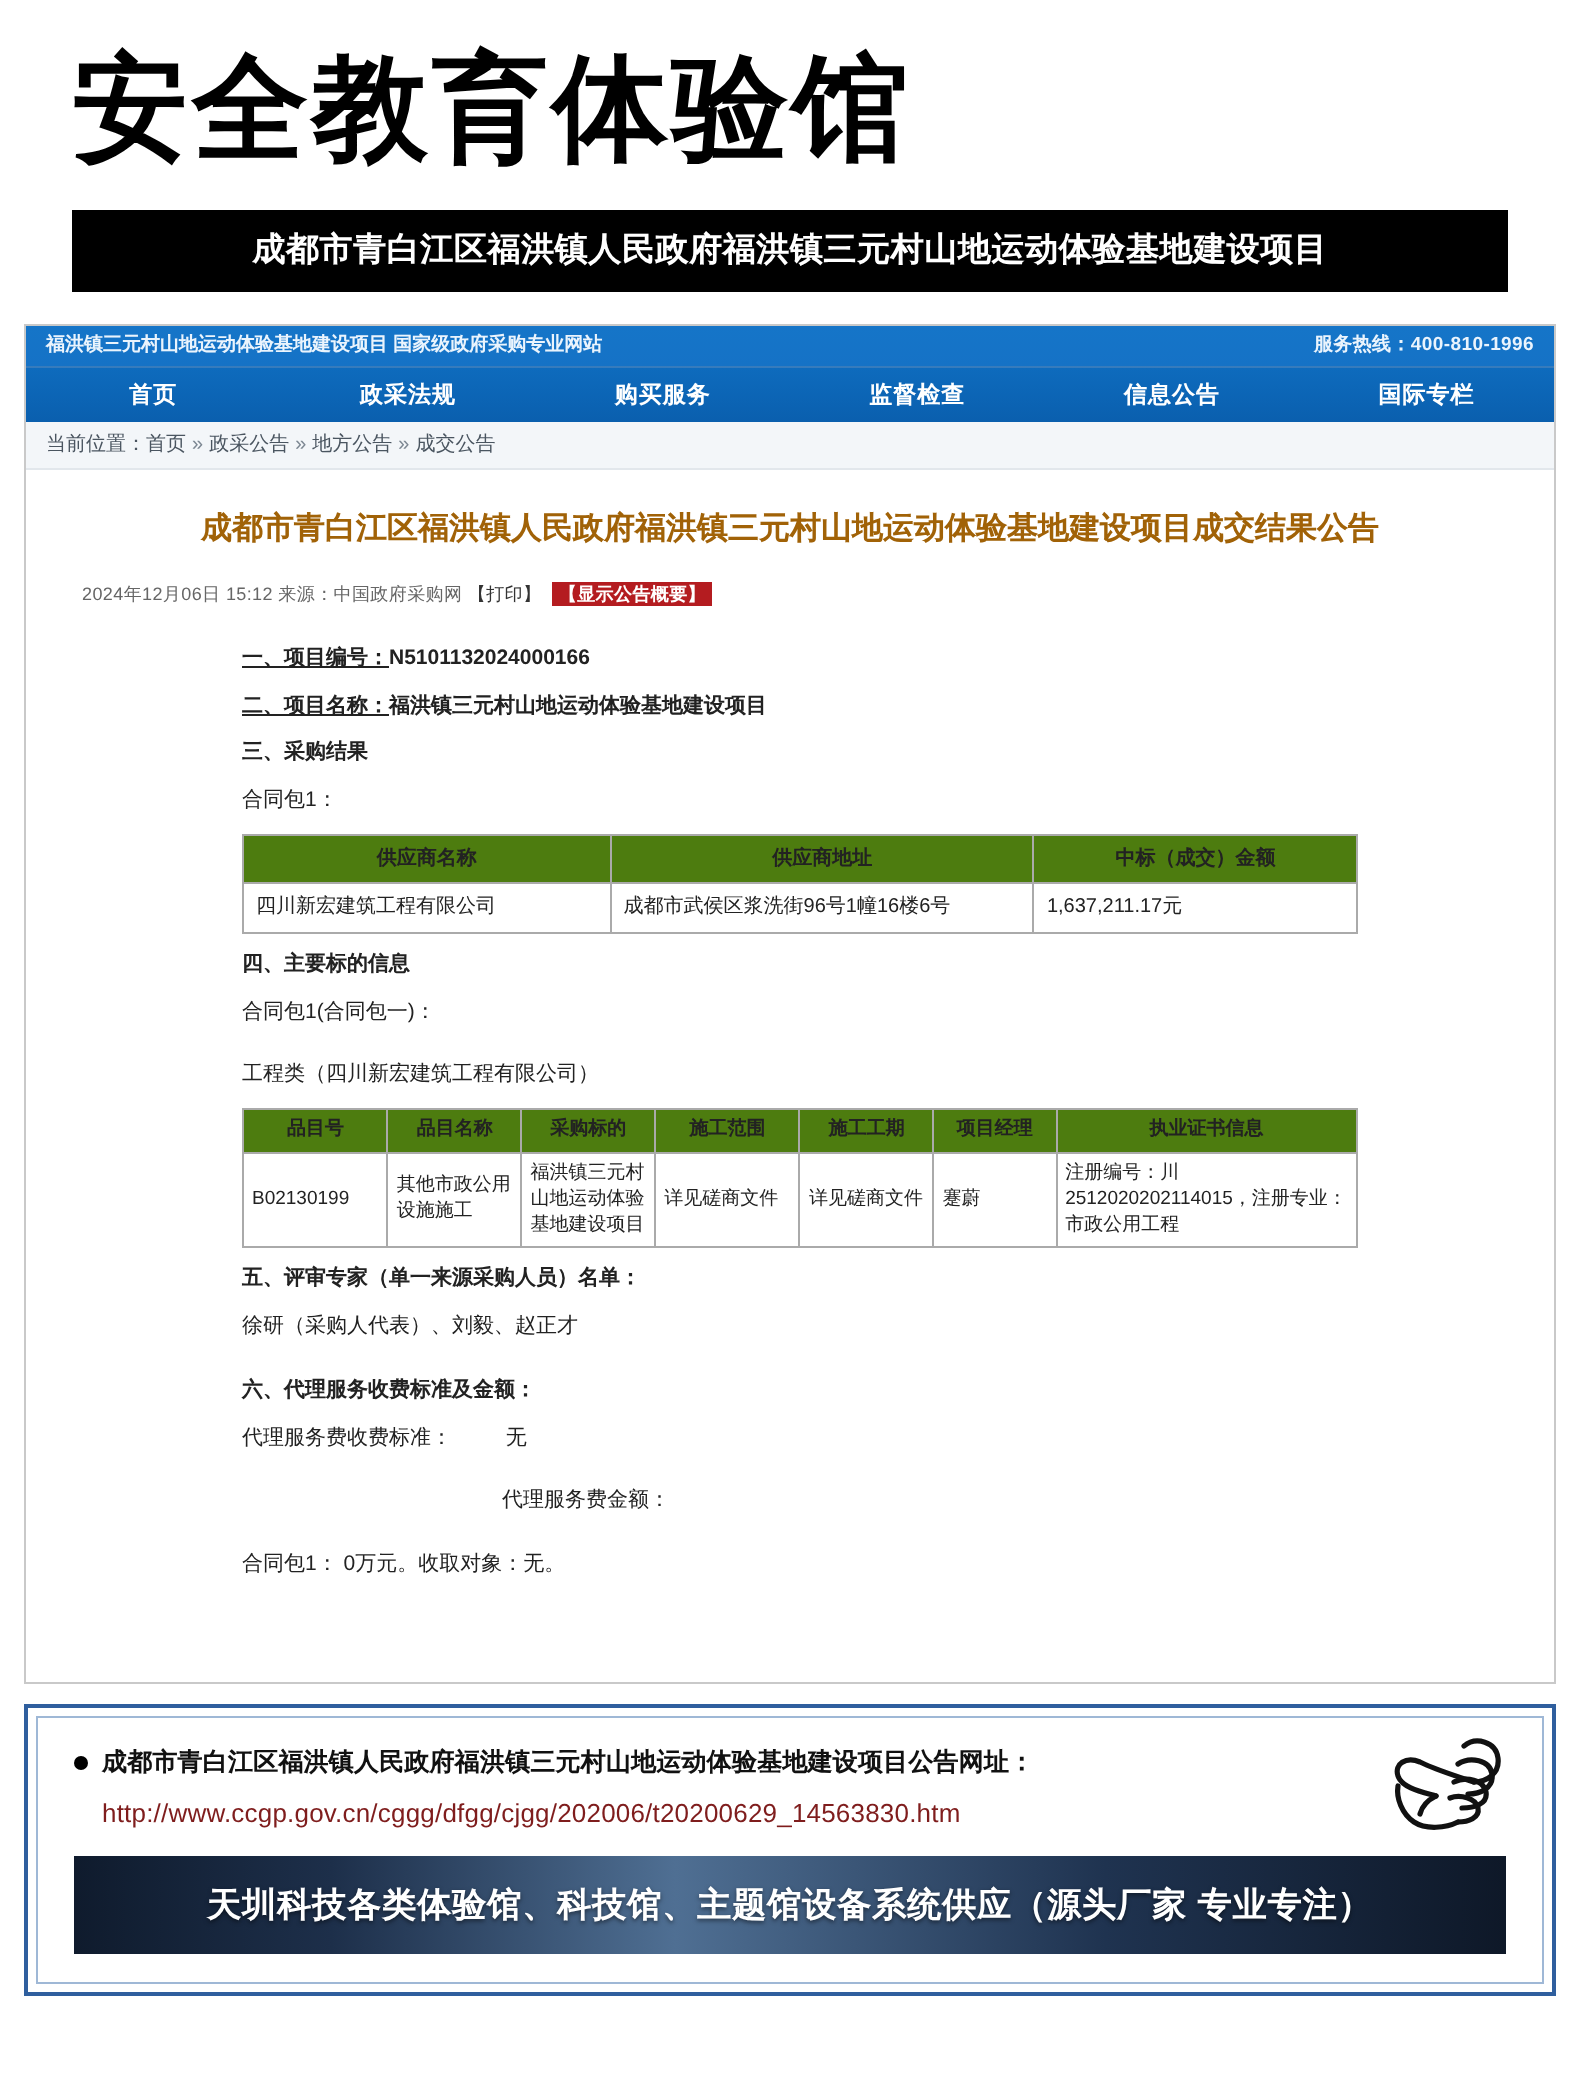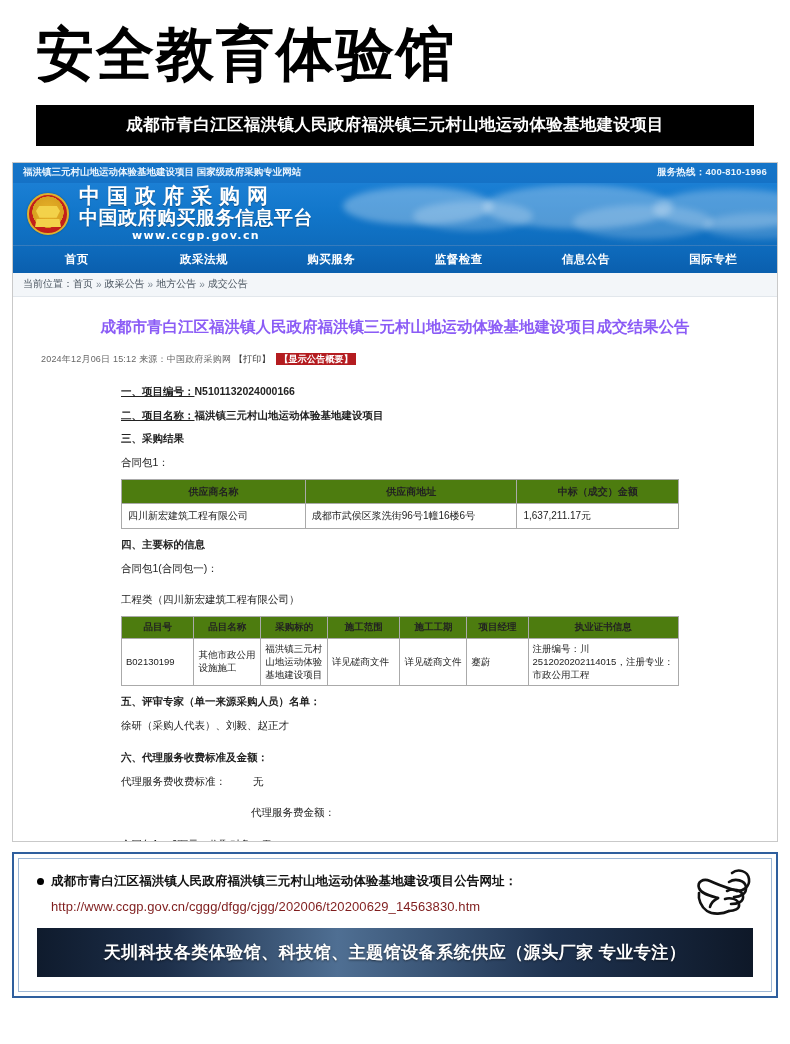--- a/index.html
+++ b/index.html
@@ -155,21 +155,21 @@
   }
   .crumb-bar .sep { margin: 0 3px; color: #7d8893; }
   .crumb-bar a { color: #4a5560; text-decoration: none; }
 
   
   .article { padding: 14px 28px 0 28px; background:#fff; }
   .art-title {
     text-align: center;
     font-size: 15.5px;
     font-weight: 700;
-    color: #8b5cf6;
+    color: #a16207;
     line-height: 1.55;
     padding: 4px 24px 0 24px;
     font-family: Liberation Serif, serif;
   }
   .art-meta {
     font-size: 9px;
     color: #666;
     margin-top: 14px;
     letter-spacing: .2px;
   }
@@ -265,34 +265,20 @@
   </div>
 </div>
 
 <div class="shot">
 
   <div class="ccgp-strip">
     <span>福洪镇三元村山地运动体验基地建设项目 国家级政府采购专业网站</span>
     <span class="hotline">服务热线：400-810-1996</span>
   </div>
 
-  <div class="ccgp-banner">
-    <span class="cloud c1"></span>
-    <span class="cloud c2"></span>
-    <span class="cloud c3"></span>
-    <span class="cloud c4"></span>
-    <span class="cloud c5"></span>
-    <span class="cloud c6"></span>
-    <div class="emblem"></div>
-    <div class="logo-text">
-      <div class="logo-l1">中国政府采购网</div>
-      <div class="logo-l2">中国政府购买服务信息平台</div>
-      <div class="logo-l3">www.ccgp.gov.cn</div>
-    </div>
-  </div>
 
   <div class="ccgp-nav">
     <div class="nav-item">首页</div>
     <div class="nav-item">政采法规</div>
     <div class="nav-item">购买服务</div>
     <div class="nav-item">监督检查</div>
     <div class="nav-item">信息公告</div>
     <div class="nav-item">国际专栏</div>
   </div>
 

